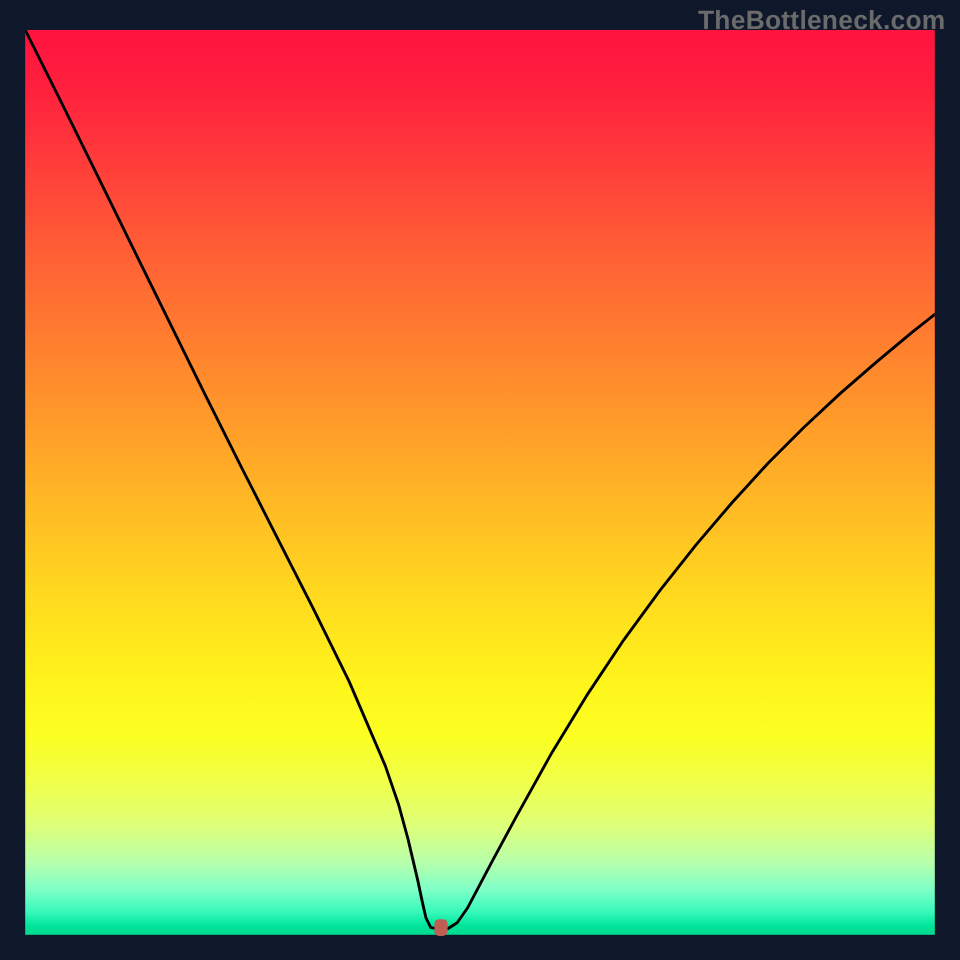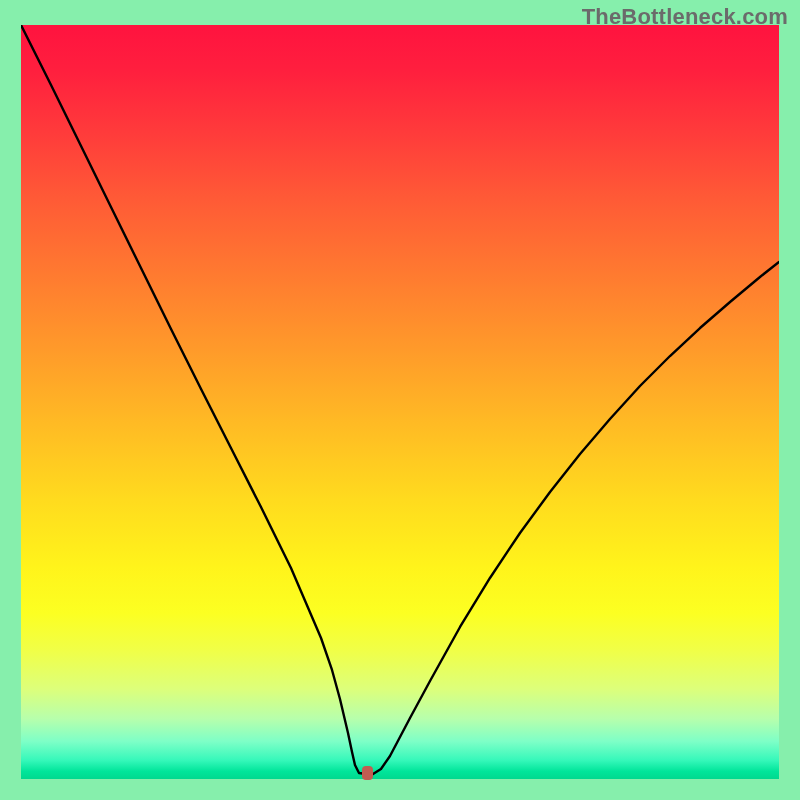--- a/index.html
+++ b/index.html
@@ -1,21 +1,21 @@
 <!DOCTYPE html>
 <html><head>
 <meta charset="utf-8">
 <style>
   * { margin: 0; padding: 0; box-sizing: border-box; }
   html, body { width: 800px; height: 800px; overflow: hidden; background: #000; }
   .frame {
     position: relative;
     width: 800px;
     height: 800px;
-    background: #86efac;
+    background: #0f172a;
   }
   .watermark {
     position: absolute;
     top: 4px;
     right: 12px;
     font-family: Arial, Helvetica, sans-serif;
     font-size: 22px;
     font-weight: 600;
     color: #6b6b6b;
     letter-spacing: 0.2px;

